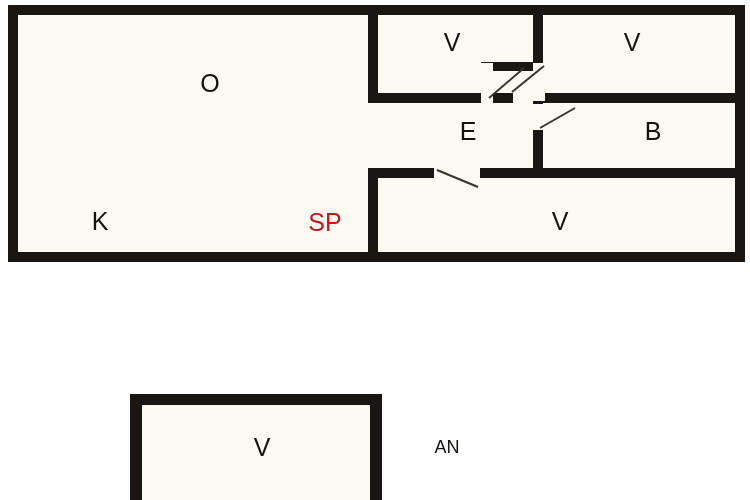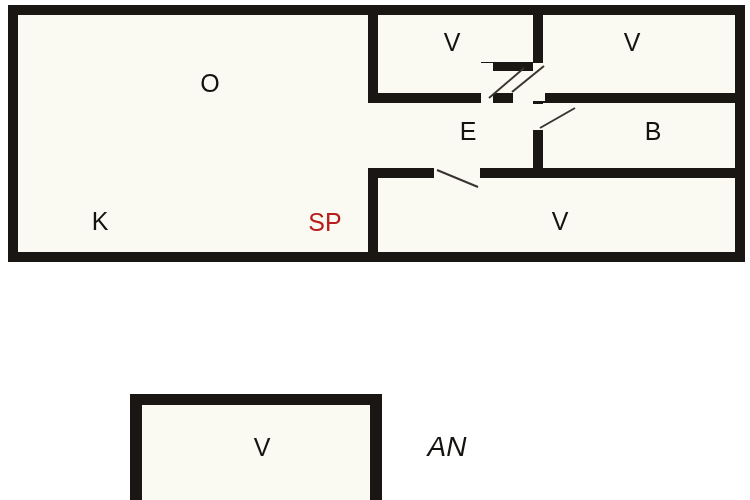--- a/index.html
+++ b/index.html
@@ -31,21 +31,21 @@
     position: absolute;
     color: #161210;
     font-family: "Liberation Sans", sans-serif;
     font-weight: 400;
     line-height: 1;
     white-space: nowrap;
     transform: translate(-50%, -50%);
     -webkit-font-smoothing: antialiased;
   }
   .label.big   { font-size: 25px; }
-  .label.small { font-size: 28px; font-style: italic; }
+  .label.small { font-size: 18px; }
 
   .door-gap {
     position: absolute;
     background: #faf9f2;
   }
   .swing {
     position: absolute;
     overflow: visible;
   }
   .swing line {

